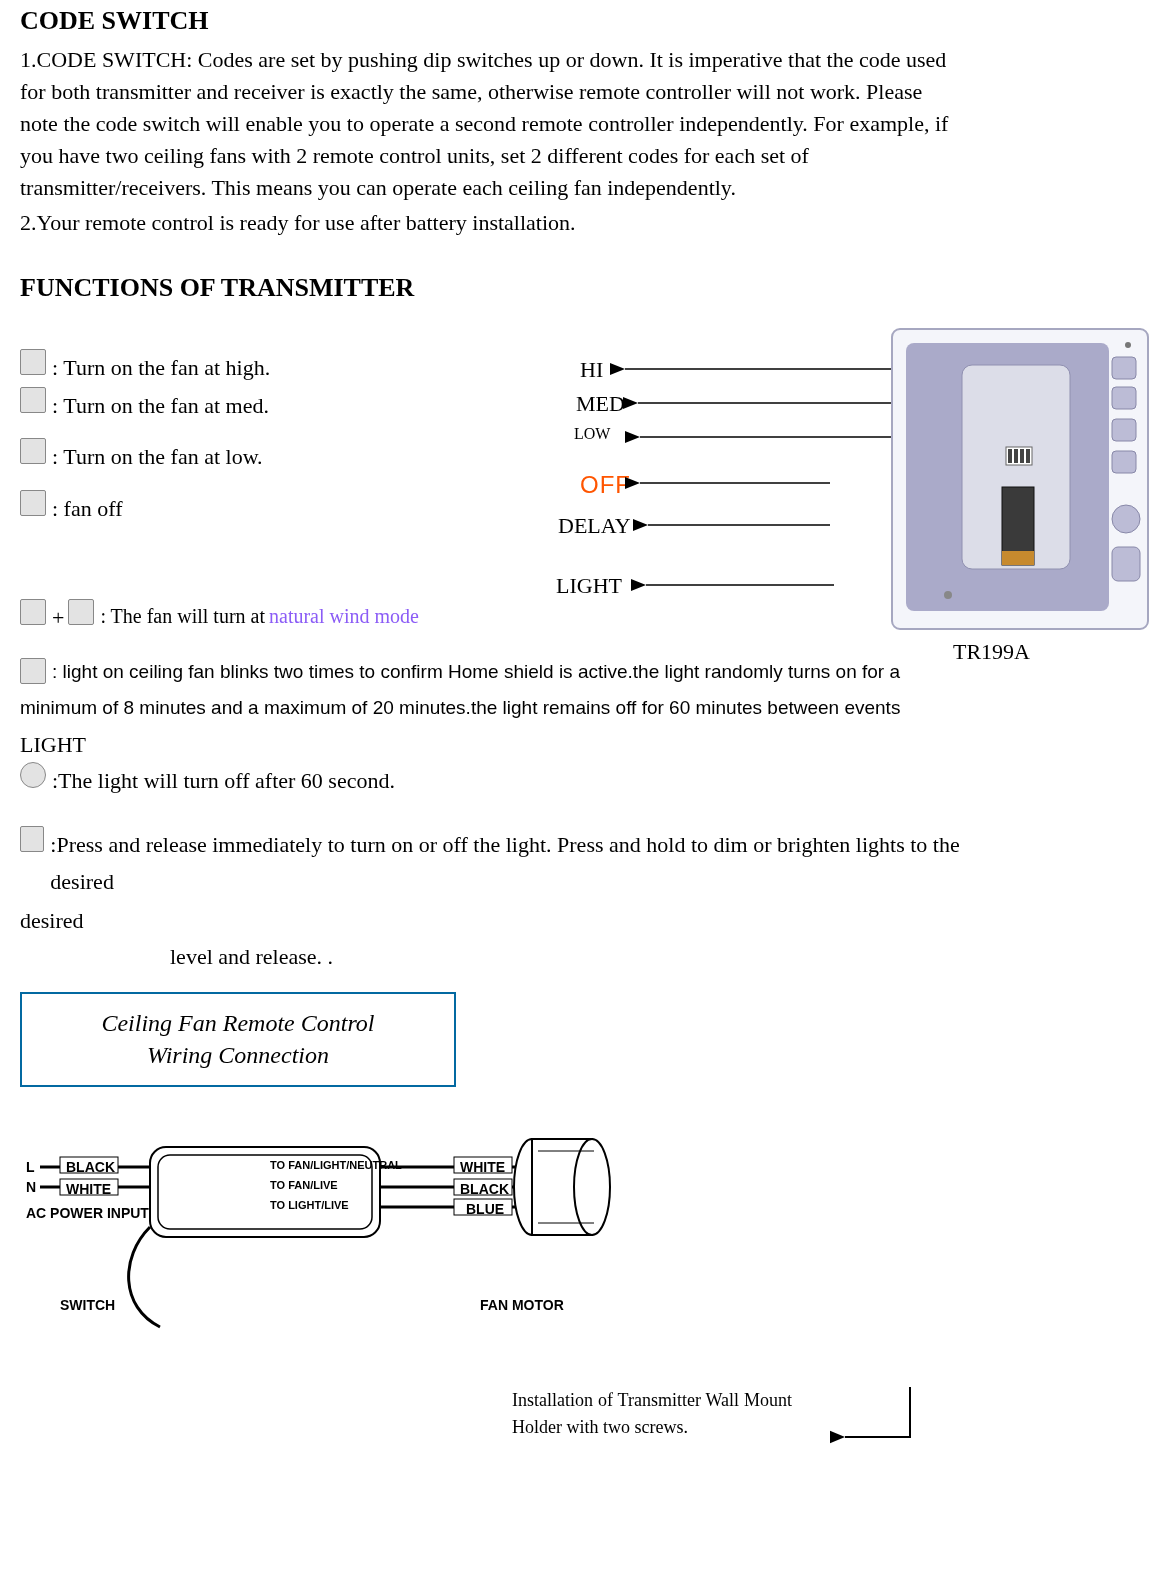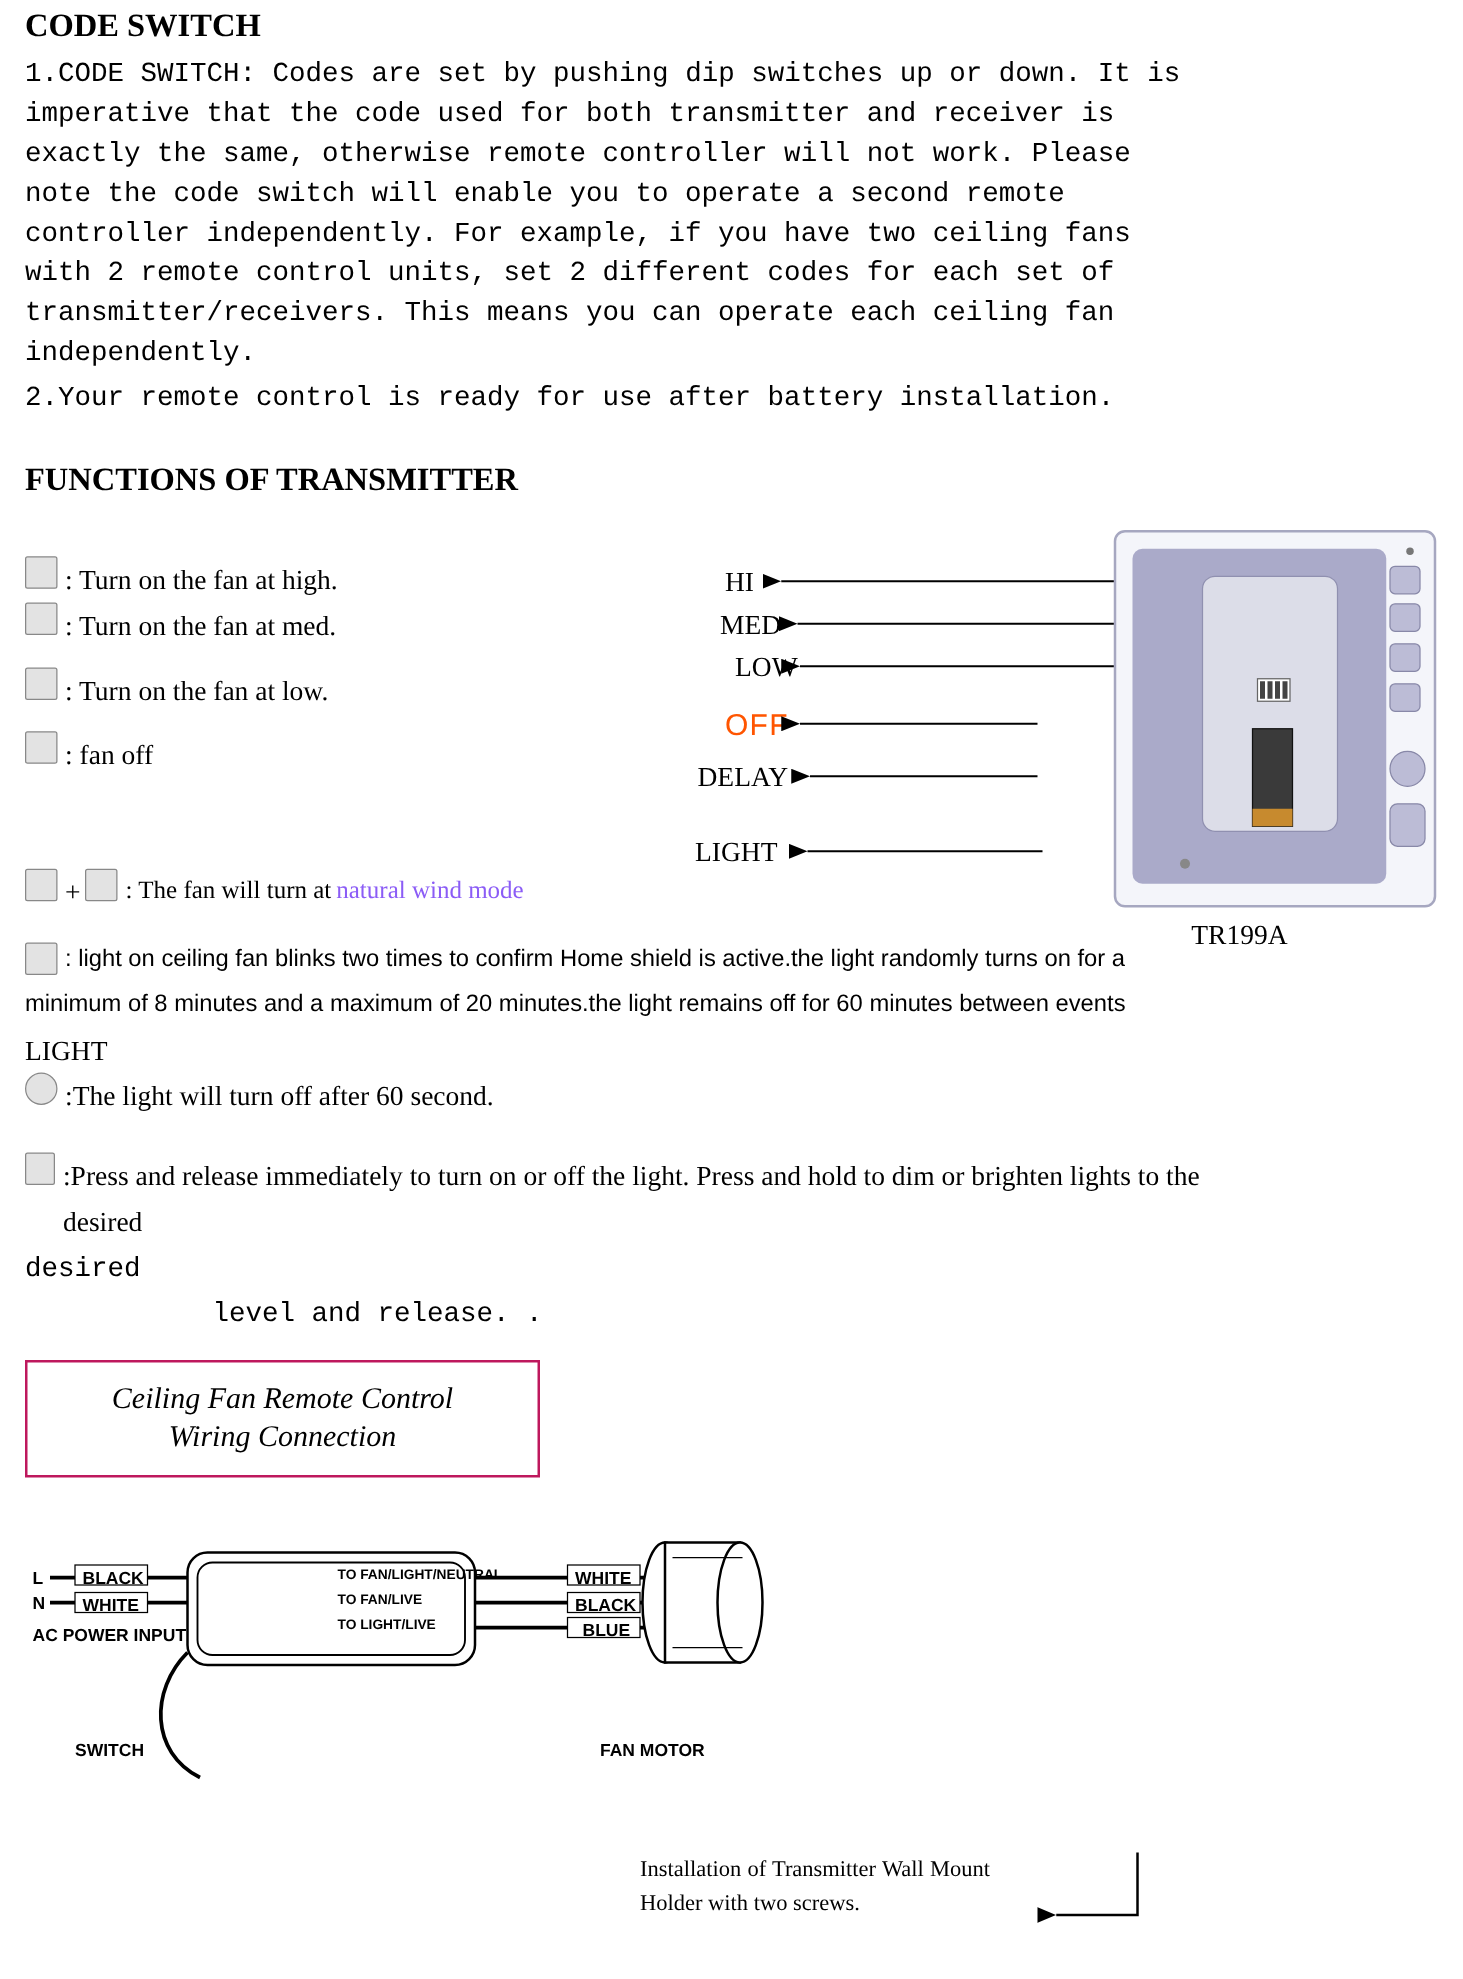--- a/index.html
+++ b/index.html
@@ -17,21 +17,20 @@
   }
   h1.section {
     font-size: 26px;
     font-weight: bold;
     margin: 0 0 8px 0;
   }
   .para {
     font-size: 22px;
     line-height: 1.45;
     margin: 0 0 4px 0;
-    font-family: Liberation Mono, monospace;
   }
   .func-row {
     font-size: 22px;
     line-height: 1.7;
     display: flex;
     gap: 4px;
   }
   .btn-icon {
     display: inline-block;
     width: 24px;
@@ -43,23 +42,23 @@
     margin-right: 2px;
   }
   .btn-icon.round { border-radius: 50%; }
   .red { color: #8b5cf6; }
   .orange { color: #ff5500; font-family: Arial, sans-serif; }
   .light-header {
     font-size: 22px;
     margin: 8px 0 4px 0;
   }
   .wiring-box {
-    border: 2px solid #be185d;
+    border: 2px solid #0369a1;
     width: 400px;
-    padding: 14px 4px;
+    padding: 14px 16px;
     text-align: center;
     font-style: italic;
     font-size: 24px;
     margin-top: 20px;
     line-height: 1.3;
   }
   .wiring-diagram {
     position: relative;
     margin-top: 30px;
     height: 260px;
@@ -119,21 +118,21 @@
       <div class="func-row" style="margin-top:14px">
         <span class="btn-icon"></span>
         <span>: fan off</span>
       </div>
     </div>
 
     <div style="position:absolute; top:-32px; left:0; width:1120px; height:370px; pointer-events:none">
 
       <div style="position:absolute; left:560px; top:40px; font-size:22px;">HI</div>
       <div style="position:absolute; left:556px; top:74px; font-size:22px;">MED</div>
-      <div style="position:absolute; left:568px; top:108px; font-size:22px;">LOW</div>
+      <div style="position:absolute; left:554px; top:108px; font-size:16px;">LOW</div>
       <div class="orange" style="position:absolute; left:560px; top:154px; font-size:24px; letter-spacing:1px;">OFF</div>
       <div style="position:absolute; left:538px; top:196px; font-size:22px;">DELAY</div>
       <div style="position:absolute; left:536px; top:256px; font-size:22px;">LIGHT</div>
 
       <svg width="1120" height="370" style="position:absolute; left:0; top:0;">
         <defs>
           <marker id="arrowhead" markerWidth="10" markerHeight="8" refX="0" refY="4" orient="auto">
             <polygon points="10 0, 0 4, 10 8" fill="#000"></polygon>
           </marker>
         </defs>

